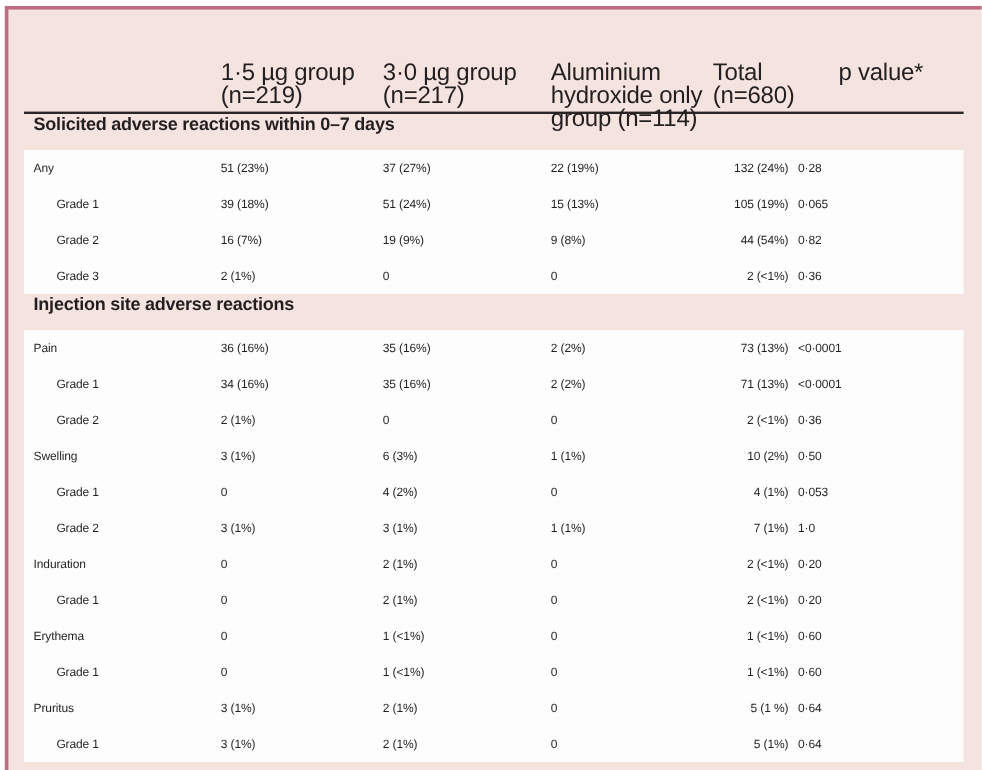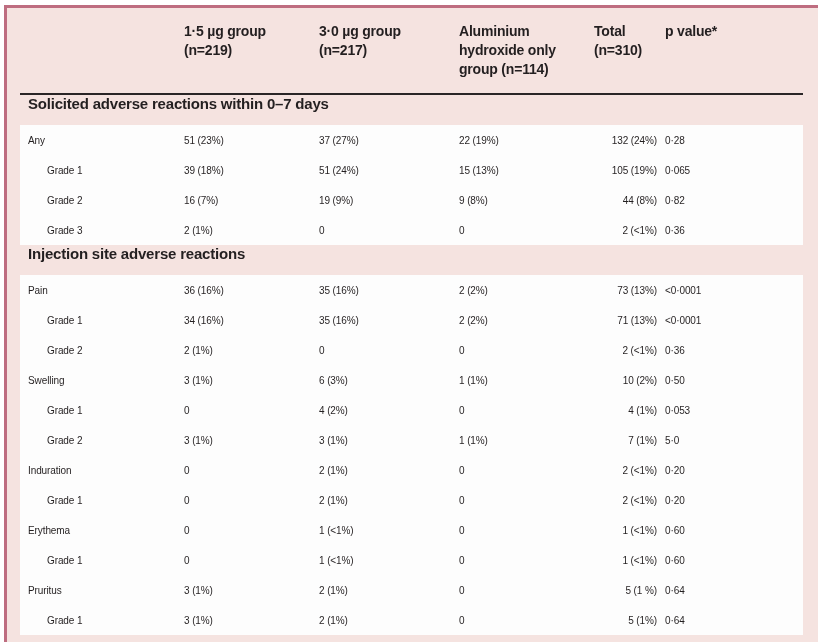--- a/index.html
+++ b/index.html
@@ -27,29 +27,30 @@
   .grid6 {
     display: grid;
     grid-template-columns: 160px 135px 140px 135px 75px 138px;
   }
   .thead {
     padding-top: 14px;
     height: 87px;
     border-bottom: 2px solid var(--rule, #2a2526);
   }
   .th {
-    font-weight: 700;
-    font-size: 14px;
+    font-weight: 400;
+    font-size: 20px;
     line-height: 19px;
     white-space: pre-line;
     padding-left: 4px;
     letter-spacing: -0.2px;
+    margin-top: 30px;
   }
   .th.label { padding-left: 8px; }
-  .th.p { padding-left: 0; }
+  .th.p { text-align: center; padding-left: 0; }
   .section-bar {
     height: 30px;
     display: flex;
     align-items: flex-start;
     padding-left: 8px;
   }
   .section-title {
     font-weight: 700;
     font-size: 15px;
     letter-spacing: -0.2px;
@@ -76,21 +77,21 @@
     <div class="thead grid6">
       <div class="th label"></div>
       <div class="th">1·5 µg group
 (n=219)</div>
       <div class="th">3·0 µg group
 (n=217)</div>
       <div class="th">Aluminium
 hydroxide only
 group (n=114)</div>
       <div class="th">Total
-(n=310)</div>
+(n=680)</div>
       <div class="th p">p value*</div>
     </div>
 
     <div class="section-bar">
       <span class="section-title">Solicited adverse reactions within 0–7 days</span>
     </div>
 
     <div class="rows">
       <div class="tr grid6">
         <div class="td label">Any</div>
@@ -106,21 +107,21 @@
         <div class="td v">51 (24%)</div>
         <div class="td v">15 (13%)</div>
         <div class="td total">105 (19%)</div>
         <div class="td p">0·065</div>
       </div>
       <div class="tr grid6">
         <div class="td label ind">Grade 2</div>
         <div class="td v">16 (7%)</div>
         <div class="td v">19 (9%)</div>
         <div class="td v">9 (8%)</div>
-        <div class="td total">44 (8%)</div>
+        <div class="td total">44 (54%)</div>
         <div class="td p">0·82</div>
       </div>
       <div class="tr grid6">
         <div class="td label ind">Grade 3</div>
         <div class="td v">2 (1%)</div>
         <div class="td v">0</div>
         <div class="td v">0</div>
         <div class="td total">2 (&lt;1%)</div>
         <div class="td p">0·36</div>
       </div>
@@ -170,21 +171,21 @@
         <div class="td v">0</div>
         <div class="td total">4 (1%)</div>
         <div class="td p">0·053</div>
       </div>
       <div class="tr grid6">
         <div class="td label ind">Grade 2</div>
         <div class="td v">3 (1%)</div>
         <div class="td v">3 (1%)</div>
         <div class="td v">1 (1%)</div>
         <div class="td total">7 (1%)</div>
-        <div class="td p">5·0</div>
+        <div class="td p">1·0</div>
       </div>
       <div class="tr grid6">
         <div class="td label">Induration</div>
         <div class="td v">0</div>
         <div class="td v">2 (1%)</div>
         <div class="td v">0</div>
         <div class="td total">2 (&lt;1%)</div>
         <div class="td p">0·20</div>
       </div>
       <div class="tr grid6">

